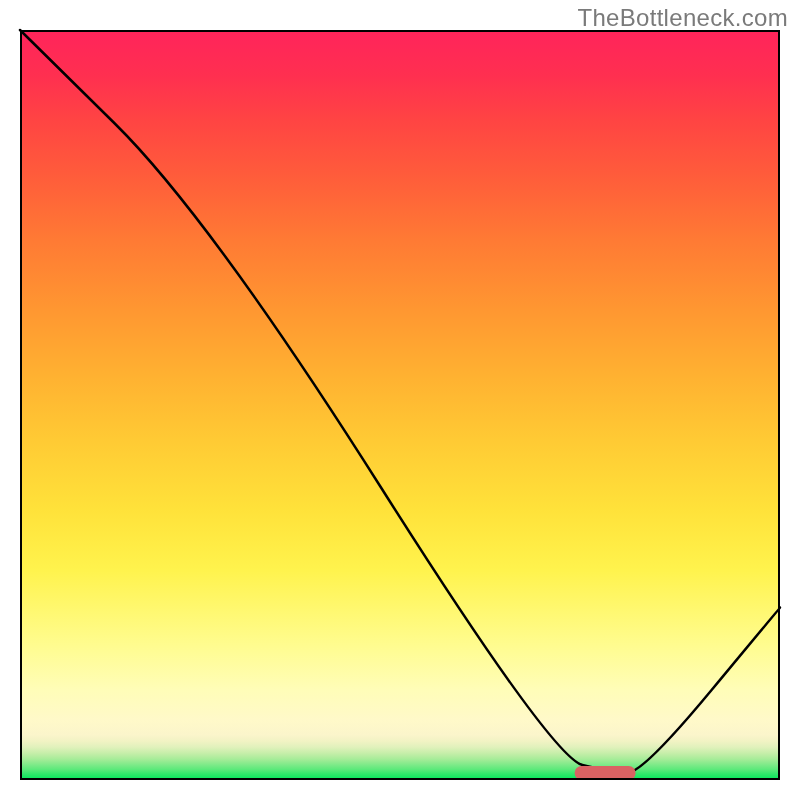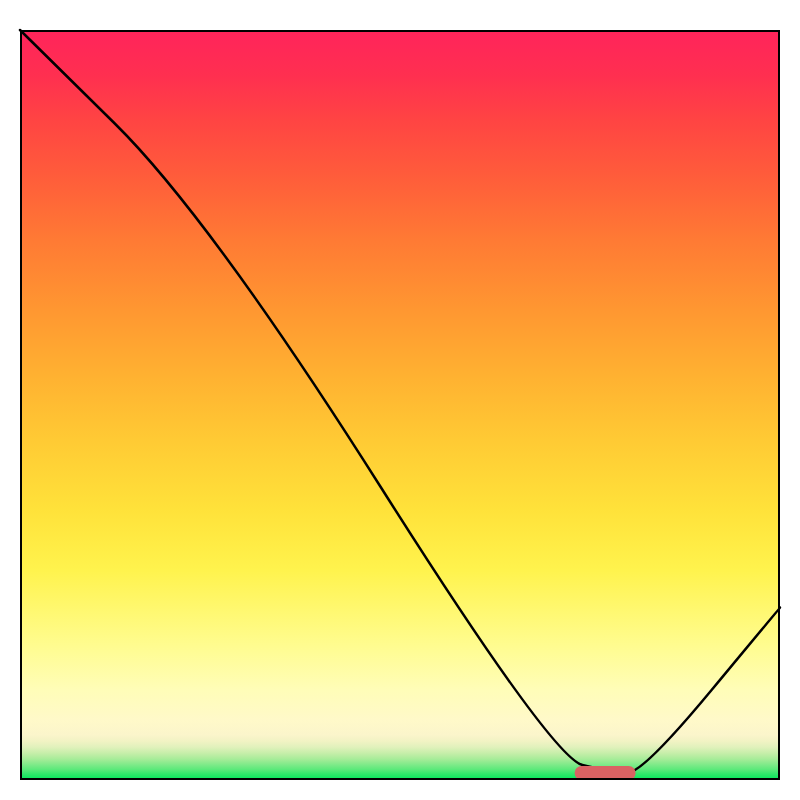--- a/index.html
+++ b/index.html
@@ -83,20 +83,21 @@
     background: #d96263;
     border-radius: 7px;
     transform: translate(-50%, -50%);
   }
 </style>
 </head>
 <body>
 
 <div class="container">
 
+  <div class="watermark">TheBottleneck.com</div>
 
   <div class="plot">
     <div class="plot-bg"></div>
 
     <svg class="line-layer" viewBox="0 0 760 750" preserveAspectRatio="none">
       <path id="curve-path" fill="none" stroke="#000" stroke-width="2.5" stroke-linejoin="round" stroke-linecap="round" d="M 0 0 Q 0 0 95 93.75 Q 190 187.5 361 457.5 Q 532 727.5 562.4000000000001 735 Q 592.8000000000001 742.5 608 742.5 Q 623.1999999999999 742.5 691.5999999999999 660 T 760 577.5"></path>
     </svg>
 
     <div id="marker" class="marker" style="left: 585.2px; top: 742.5px; width: 60.8px; background: rgb(217, 98, 99);"></div>
 

